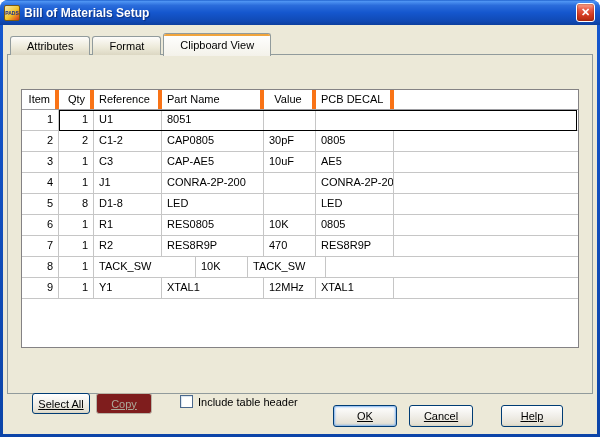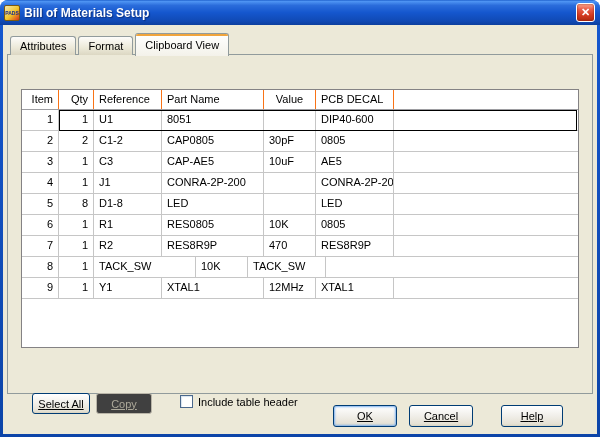--- a/index.html
+++ b/index.html
@@ -37,21 +37,21 @@
   }
 
   .inner {
     position: absolute; left: 3px; top: 25px; width: 594px; height: 409px;
     background: #ECE9D8; overflow: hidden;
   }
 
   
   .tabstrip { position: absolute; left: 7px; top: 7px; height: 23px; display: flex; align-items: flex-end; z-index: 3; }
   .tab {
-    height: 19px; padding: 0 9px; margin-right: 2px;
+    height: 19px; padding: 0 16px; margin-right: 2px;
     display: flex; align-items: center;
     background: linear-gradient(180deg, #FDFCFA 0%, #ECE9D8 60%, #DCD7C3 100%);
     border: 1px solid #919B9C; border-bottom: none;
     border-radius: 3px 3px 0 0; white-space: nowrap;
   }
   .tab.active {
     position: relative; height: 23px; z-index: 4; margin-bottom: -1px;
     background: linear-gradient(180deg, #FFFFFF 0%, #F4F2EA 100%);
   }
   .tab.active::before {
@@ -64,21 +64,21 @@
     position: absolute; left: 4px; top: 29px; width: 586px; height: 340px;
     border: 1px solid #919B9C; background: #ECE9D8; z-index: 2;
   }
 
   
   .bom-table {
     position: absolute; left: 13px; top: 34px; width: 558px; height: 259px;
     background: #fff; border: 1px solid #848284; overflow: hidden;
   }
   .thead { display: flex; height: 20px; border-bottom: 1px solid #9D9DA1; background: #fff; }
-  .hcell { padding: 3px 5px 0; border-right: 1px solid #f97316; white-space: nowrap; overflow: hidden; }
+  .hcell { padding: 3px 5px 0; border-right: 4px solid #f97316; white-space: nowrap; overflow: hidden; }
   .trow { position: relative; display: flex; height: 21px; background: #fff; }
   .cell {
     padding: 3px 5px 0; border-right: 1px solid #C6C6C6; border-bottom: 1px solid #C6C6C6;
     white-space: nowrap; overflow: hidden;
   }
   .c-item  { width: 37px; text-align: right; }
   .c-qty   { width: 35px; text-align: right; }
   .c-ref   { width: 68px; }
   .c-part  { width: 102px; }
   .c-value { width: 52px; }
@@ -91,21 +91,21 @@
   }
 
   
   .btn {
     position: absolute; height: 21px; border: 1px solid #003C74; border-radius: 3px;
     background: linear-gradient(180deg, #FFFFFF 0%, #F2F0EB 45%, #E5E1D4 90%, #D8D2BF 100%);
     font-family: "Liberation Sans", sans-serif; font-size: 11px; color: #000;
     display: flex; align-items: center; justify-content: center; text-decoration: underline;
   }
   .btn.disabled {
-    border-color: #B9B5A8; background: #404040; color: #ACA899;
+    border-color: #B9B5A8; background: #7f1d1d; color: #ACA899;
   }
   .btn.default { box-shadow: inset 0 0 2px 1px #7FB2EF; }
   .mnemonic { display: block; }
   .mnemonic::first-letter { text-decoration: underline; }
 
   #btn-select-all { left: 24px; top: 338px; width: 58px; }
   #btn-copy       { left: 88px; top: 338px; width: 56px; }
 
   .chk-group { position: absolute; left: 172px; top: 340px; display: flex; align-items: center; }
   .checkbox {
@@ -147,21 +147,20 @@
           <div class="hcell c-decal">PCB DECAL</div>
           <div class="hcell c-fill"></div>
         </div>
         <div>
             <div class="trow selected">
               <div class="cell c-item">1</div>
               <div class="cell c-qty">1</div>
               <div class="cell c-ref">U1</div>
               <div class="cell c-part">8051</div>
               <div class="cell c-value"></div>
-              <div class="cell c-decal">DIP40-600</div>
               <div class="cell c-fill"></div>
             </div>
             <div class="trow">
               <div class="cell c-item">2</div>
               <div class="cell c-qty">2</div>
               <div class="cell c-ref">C1-2</div>
               <div class="cell c-part">CAP0805</div>
               <div class="cell c-value">30pF</div>
               <div class="cell c-decal">0805</div>
               <div class="cell c-fill"></div>

